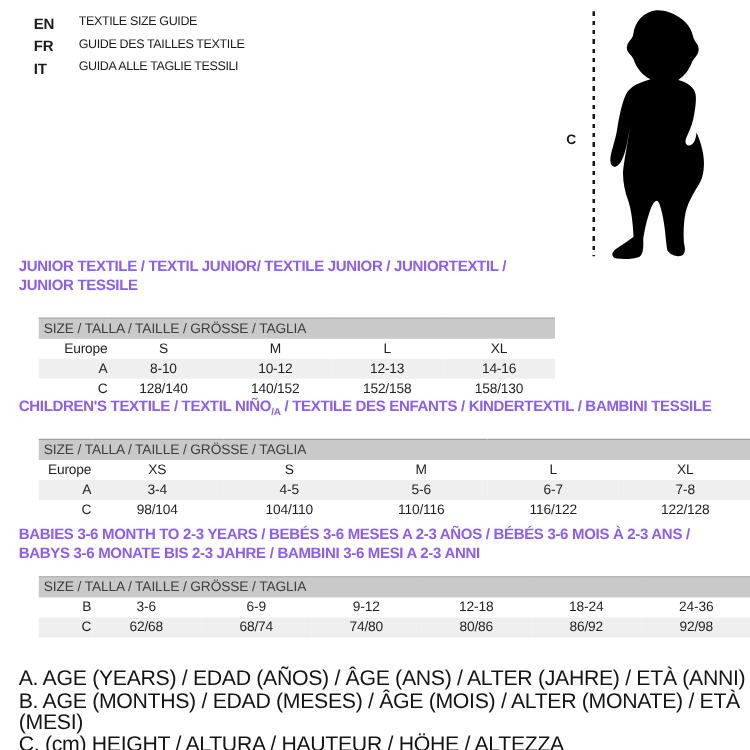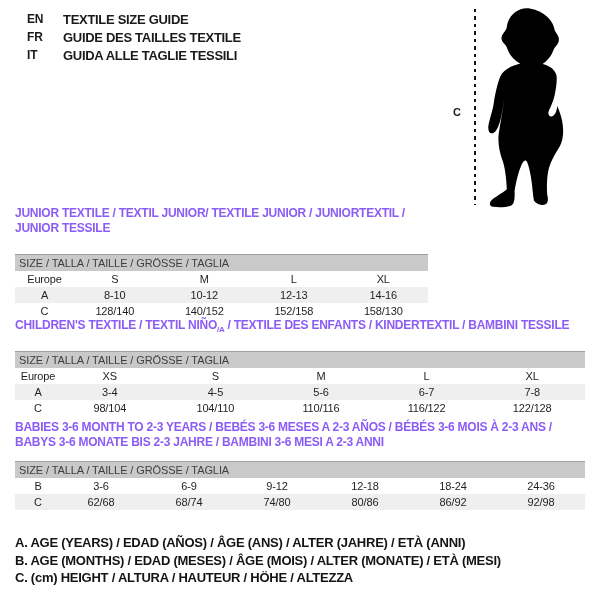--- a/index.html
+++ b/index.html
@@ -4,49 +4,49 @@
 <style>
   html,body{margin:0;padding:0;}
   body{
     width:600px;height:600px;position:relative;background:#ffffff;
     font-family:"Liberation Sans",sans-serif;color:#1a1a1a;overflow:hidden;
   }
   
   .langs{position:absolute;left:27px;top:12px;}
   .lang-row{display:flex;height:18px;align-items:flex-start;}
   .lang-code{width:36px;font-size:12px;font-weight:700;letter-spacing:-0.2px;}
-  .lang-title{font-size:13px;font-weight:700;letter-spacing:-0.3px;}
+  .lang-title{font-size:10px;font-weight:400;letter-spacing:-0.3px;}
   
   .measure-line{
     position:absolute;left:474px;top:9px;width:2px;height:196px;
     background:repeating-linear-gradient(to bottom,#151515 0 3.5px,transparent 3.5px 7.5px);
   }
   .c-label{position:absolute;left:453px;top:106px;font-size:11px;font-weight:700;}
   .baby{position:absolute;left:486px;top:6px;}
   
   .sec{position:absolute;left:15px;}
   .sec h2{margin:0;font-size:12px;font-weight:700;letter-spacing:-0.25px;color:#8b5cf6;line-height:15px;}
   .sec h2 sub{font-size:8px;}
   .sec1{top:206px;width:413px;}
   .sec2{top:318px;width:570px;}
   .sec3{top:420px;width:570px;}
   .sec1 table{margin-top:18px;}
   .sec2 table{margin-top:14px;}
   .sec3 table{margin-top:11px;}
-  table{width:100%;border-collapse:collapse;table-layout:fixed;}
+  table{width:100%;border-collapse:collapse;table-layout:fixed;margin-left:16px;}
   td{font-size:11px;height:16px;padding:0;text-align:center;color:#1f1f1f;letter-spacing:-0.15px;}
-  td.lbl{text-align:center;padding-left:4px;}
+  td.lbl{text-align:right;padding-left:4px;}
   tr.shade td{background:#efefef;}
   tr.bar td{
     background:#c9c9c9;border-top:1px solid #9f9f9f;color:#3e3e3e;
     text-align:left;padding-left:4px;height:16px;font-size:11px;letter-spacing:-0.1px;
   }
   
   .notes{position:absolute;left:15px;top:534px;}
-  .note{font-size:13px;font-weight:700;line-height:17.5px;letter-spacing:-0.25px;color:#141414;}
+  .note{font-size:17px;font-weight:400;line-height:17.5px;letter-spacing:-0.25px;color:#141414;}
 </style>
 </head>
 <body>
 
 <section class="langs">
   <div class="lang-row">
     <span class="lang-code">EN</span>
     <span class="lang-title">TEXTILE SIZE GUIDE</span>
   </div>
   <div class="lang-row">

